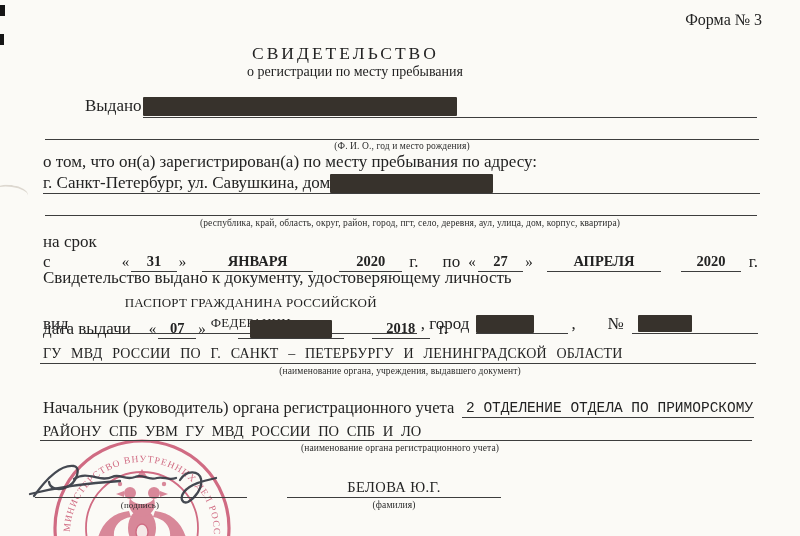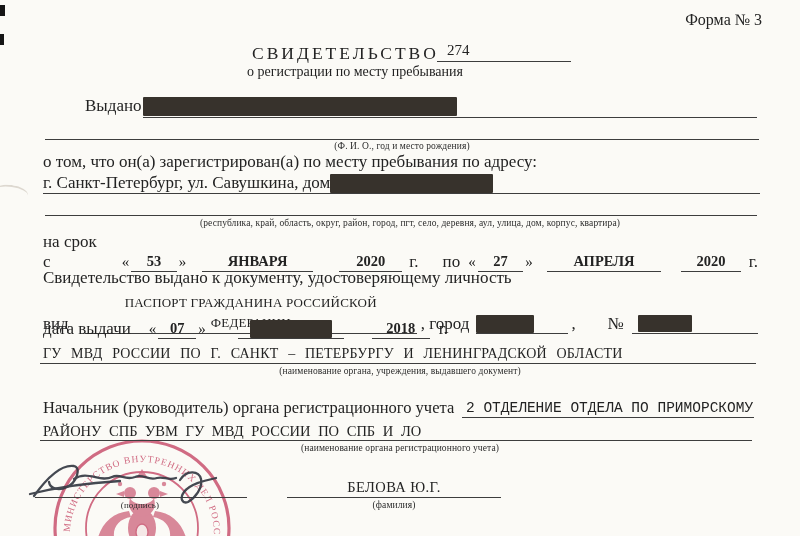--- a/index.html
+++ b/index.html
@@ -39,42 +39,41 @@
 
 <div class="page">
 
   <div class="scan-mark" style="left:0;top:5;width:5px;height:11px;top:5px;"></div>
   <div class="scan-mark" style="left:0;top:34px;width:4px;height:11px;"></div>
   <div class="scan-arc" style="left:-6px;top:185px;"></div>
 
   <div class="abs" style="top:11px;right:38px;font-size:16px;text-align:center;">Форма № 3</div>
 
   <div class="abs" style="top:43px;left:252px;font-size:17.5px;letter-spacing:3px;">СВИДЕТЕЛЬСТВО</div>
-  <div class="abs cell" style="top:42px;left:437px;width:134px;height:20px;text-align:left;padding-left:10px;font-size:15px;"><span>274</span></div>
   <div class="abs" style="top:64px;left:247px;font-size:14px;">о регистрации по месту пребывания</div>
 
   <div class="abs txt17" style="top:96px;left:85px;">Выдано</div>
   <div class="redaction" style="left:143px;top:97px;width:314px;height:19px;"></div>
   <div class="line" style="left:143px;top:117px;width:614px;"></div>
 
   <div class="line" style="left:45px;top:139px;width:714px;"></div>
   <div class="caption" style="top:141px;left:252px;width:300px;">(Ф. И. О., год и место рождения)</div>
 
   <div class="abs txt17" style="top:152px;left:43px;">о том, что он(а) зарегистрирован(а) по месту пребывания по адресу:</div>
   <div class="abs txt17" style="top:173px;left:43px;">г. Санкт-Петербург, ул. Савушкина, дом</div>
   <div class="redaction" style="left:330px;top:174px;width:163px;height:19px;"></div>
   <div class="line" style="left:43px;top:193px;width:717px;"></div>
 
   <div class="line" style="left:45px;top:215px;width:712px;"></div>
   <div class="caption" style="top:218px;left:150px;width:520px;">(республика, край, область, округ, район, город, пгт, село, деревня, аул, улица, дом, корпус, квартира)</div>
 
   <div class="row-flex" style="top:232px;left:43px;width:715px;">
     <span class="txt17">на срок с</span>
     <span class="quote" style="margin-left:12px;">«</span>
-    <span class="cell bold" style="width:46px;font-size:14.5px;">53</span>
+    <span class="cell bold" style="width:46px;font-size:14.5px;">31</span>
     <span class="quote">»</span>
     <span class="cell bold" style="width:112px;margin-left:14px;font-size:14.5px;">ЯНВАРЯ</span>
     <span class="cell bold" style="width:64px;margin-left:26px;font-size:14.5px;">2020</span>
     <span class="txt17" style="margin-left:7px;">г.</span>
     <span class="txt17" style="margin-left:24px;">по</span>
     <span class="quote" style="margin-left:6px;">«</span>
     <span class="cell bold" style="width:46px;font-size:14.5px;">27</span>
     <span class="quote">»</span>
     <span class="cell bold" style="width:116px;margin-left:12px;font-size:14.5px;">АПРЕЛЯ</span>
     <span class="cell bold" style="width:60px;margin-left:20px;font-size:14.5px;">2020</span>

